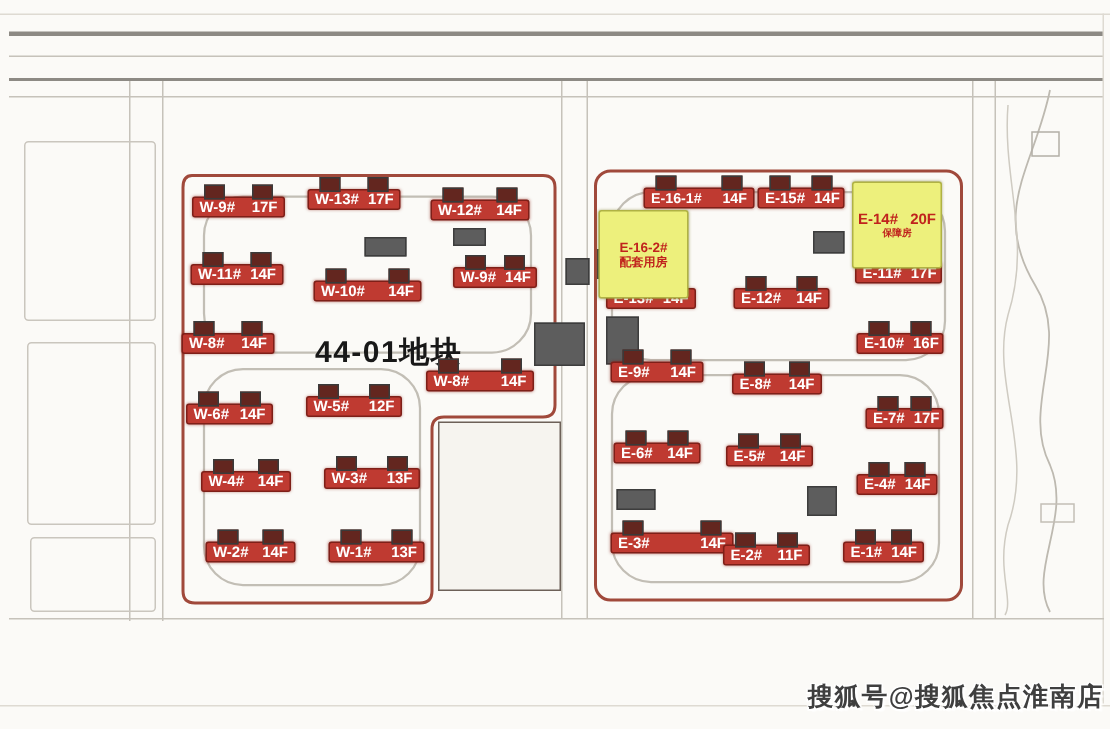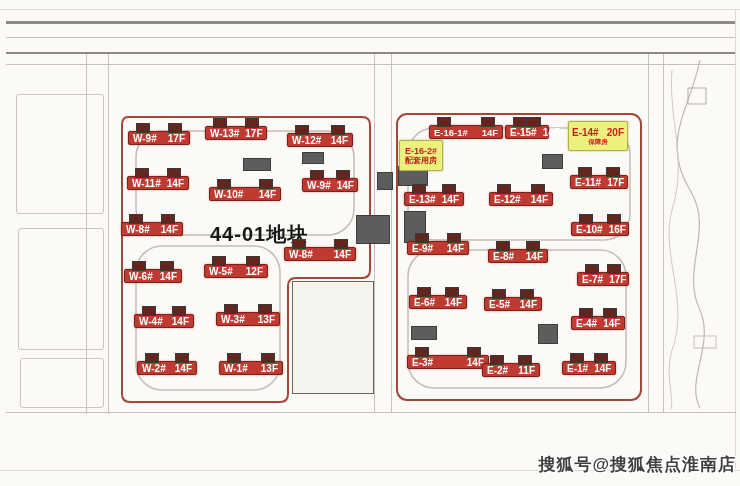--- a/index.html
+++ b/index.html
@@ -27,21 +27,21 @@
     background:#bf3a31;border:1px solid #7e1f18;border-radius:2px;
     color:#fff;font-weight:bold;font-size:10px;white-space:nowrap;
     box-shadow:0 0 2px rgba(140,30,20,.5);}
   .b::before,.b::after{content:"";position:absolute;top:-9px;width:12px;height:8px;
     background:#63261f;border:1px solid #3a3a3a;}
   .b::before{left:7px;} .b::after{right:7px;}
   .b .bf{margin-left:6px;}
   
   .by{position:absolute;background:#edf07c;border:1px solid #b0b244;
     border-radius:2px;color:#c0231d;font-weight:bold;text-align:center;
-    box-sizing:border-box;padding:5px 3px;box-shadow:0 0 2px rgba(120,120,40,.6);}
+    box-sizing:border-box;padding:19px 3px;box-shadow:0 0 2px rgba(120,120,40,.6);}
   .by .l1{display:flex;justify-content:space-between;font-size:10px;line-height:11px;}
   .by .l2{font-size:6.5px;line-height:7px;}
   .by.two .l1{justify-content:center;font-size:9px;line-height:10px;}
   .by.two .l2{font-size:8px;line-height:9px;}
   
   .blk{position:absolute;background:#5d5d5d;border:1px solid #3d3d3d;}
   
   .wm{position:absolute;right:4px;bottom:10px;font-size:17px;font-weight:bold;
     color:#3f3f3f;letter-spacing:1px;
     text-shadow:1px 1px 0 #fff,-1px -1px 0 #fff,1px -1px 0 #fff,-1px 1px 0 #fff,2px 2px 1px rgba(255,255,255,.8);}
@@ -161,21 +161,21 @@
     </div>
   <div class="b" style="left:219px;top:361px;width:64px">
       <span class="bn">W-1#</span>
       <span class="bf">13F</span>
     </div>
 
   <div class="b" style="left:429px;top:125px;width:74px;font-size:9.5px">
       <span class="bn">E-16-1#</span>
       <span class="bf">14F</span>
     </div>
-  <div class="b" style="left:505px;top:125px;width:44px">
+  <div class="b" style="left:505px;top:125px;width:58px">
       <span class="bn">E-15#</span>
       <span class="bf">14F</span>
     </div>
   <div class="b" style="left:404px;top:192px;width:60px">
       <span class="bn">E-13#</span>
       <span class="bf">14F</span>
     </div>
   <div class="b" style="left:489px;top:192px;width:64px">
       <span class="bn">E-12#</span>
       <span class="bf">14F</span>
@@ -225,21 +225,21 @@
       <span class="bf">14F</span>
     </div>
 
   <div class="by" style="left:568px;top:121px;width:60px">
     <div class="l1">
         <span>E-14#</span>
         <span>20F</span>
       </div>
     <div class="l2">保障房</div>
   </div>
-  <div class="by two" style="left:399px;top:140px;width:44px">
+  <div class="by two" style="left:399px;top:140px;width:60px">
     <div class="l1">
         <span>E-16-2#</span>
       </div>
     <div class="l2">配套用房</div>
   </div>
 
   <div class="wm">搜狐号@搜狐焦点淮南店</div>
 
 </div>
 

